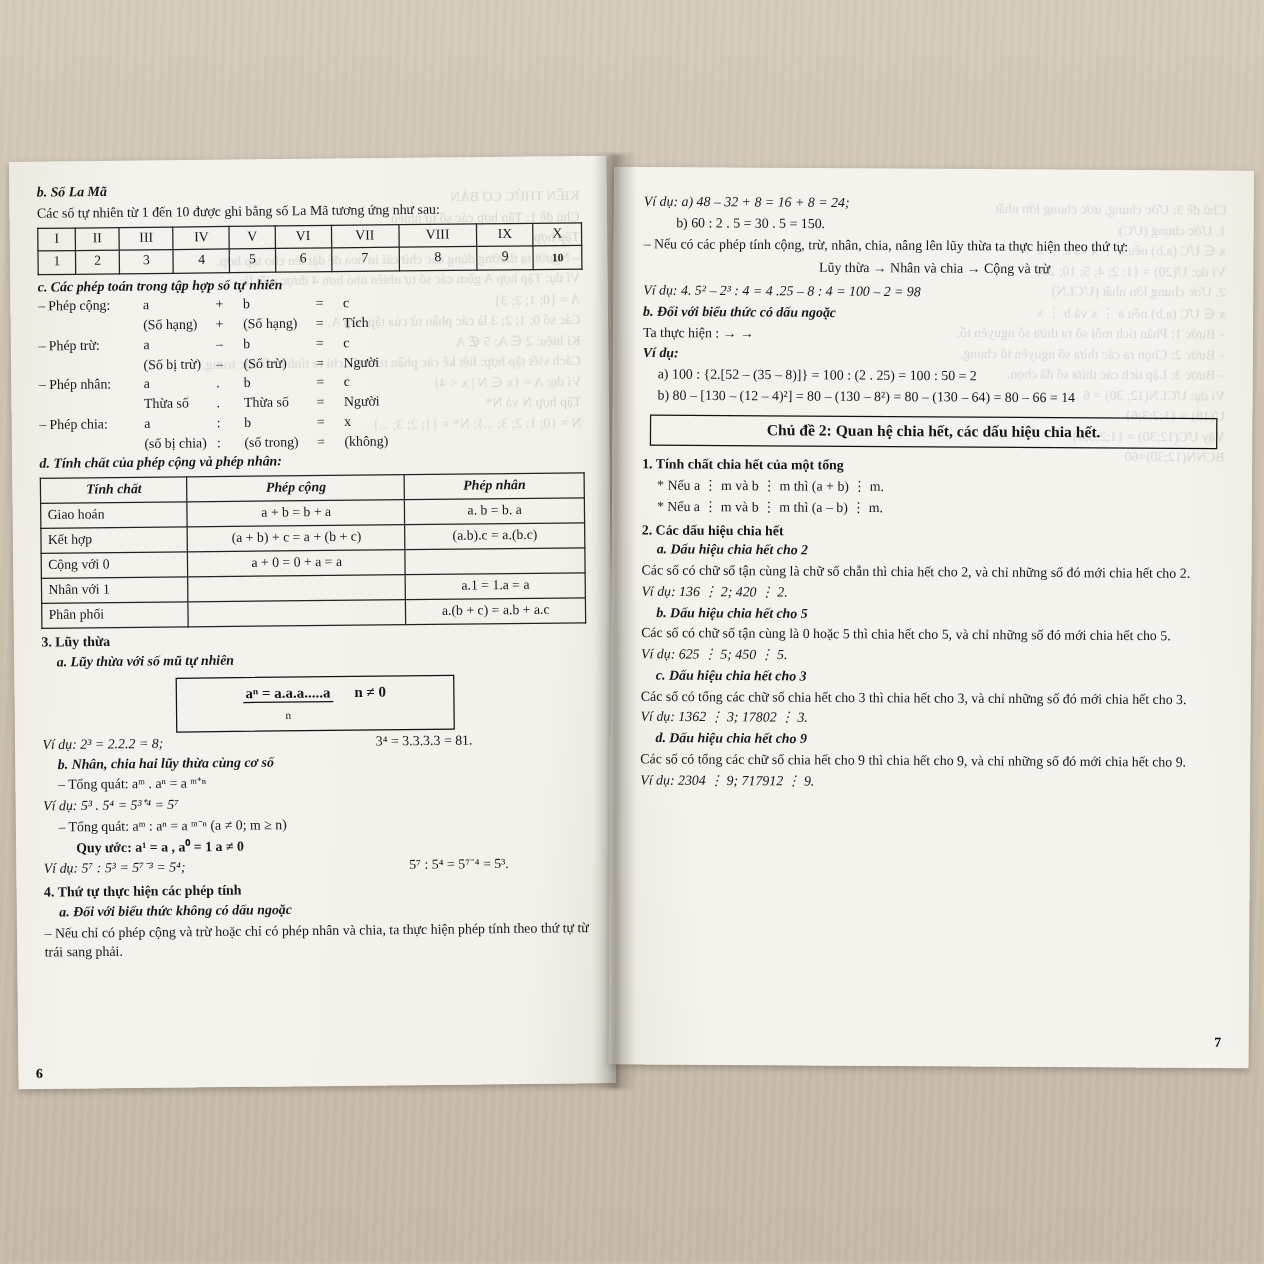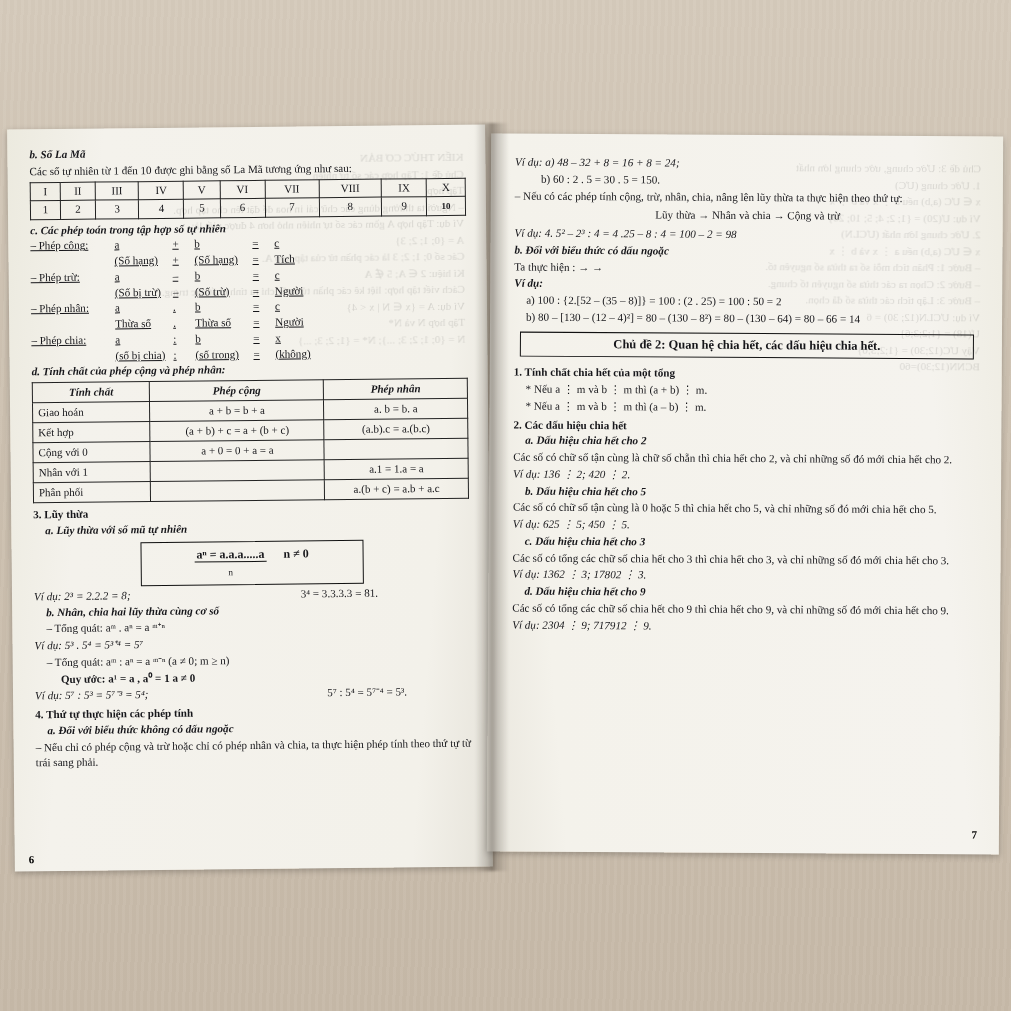--- a/index.html
+++ b/index.html
@@ -85,21 +85,21 @@
   table.grid{border-collapse:collapse;width:100%;margin:2px 0 3px 0;}
   table.grid td{border:1px solid #222;padding:1px 3px;text-align:center;font-size:11px;height:15px;}
   table.grid td.small{font-size:9px;font-weight:bold;}
 
   table.props{border-collapse:collapse;width:100%;margin:2px 0 4px 0;font-size:11px;}
   table.props td,table.props th{border:1px solid #222;padding:1px 5px;height:17px;}
   table.props th{font-weight:bold;font-style:italic;text-align:center;}
   table.props td.c{text-align:center;}
 
   .opline{display:grid;grid-template-columns:84px 58px 22px 58px 22px 70px;align-items:baseline;}
-  .opline span{white-space:nowrap;text-decoration:underline;}
+  .opline span{white-space:nowrap;}
 
   .powerbox{
     border:1px solid #111;
     width:205px;margin:4px auto 2px auto;padding:4px 8px;
     text-align:center;font-size:12px;
   }
   .frac{display:inline-block;text-align:center;vertical-align:middle;}
   .frac .num{border-bottom:1px solid #111;padding:0 2px;}
   .frac .den{font-size:9px;}
   .chuade{

